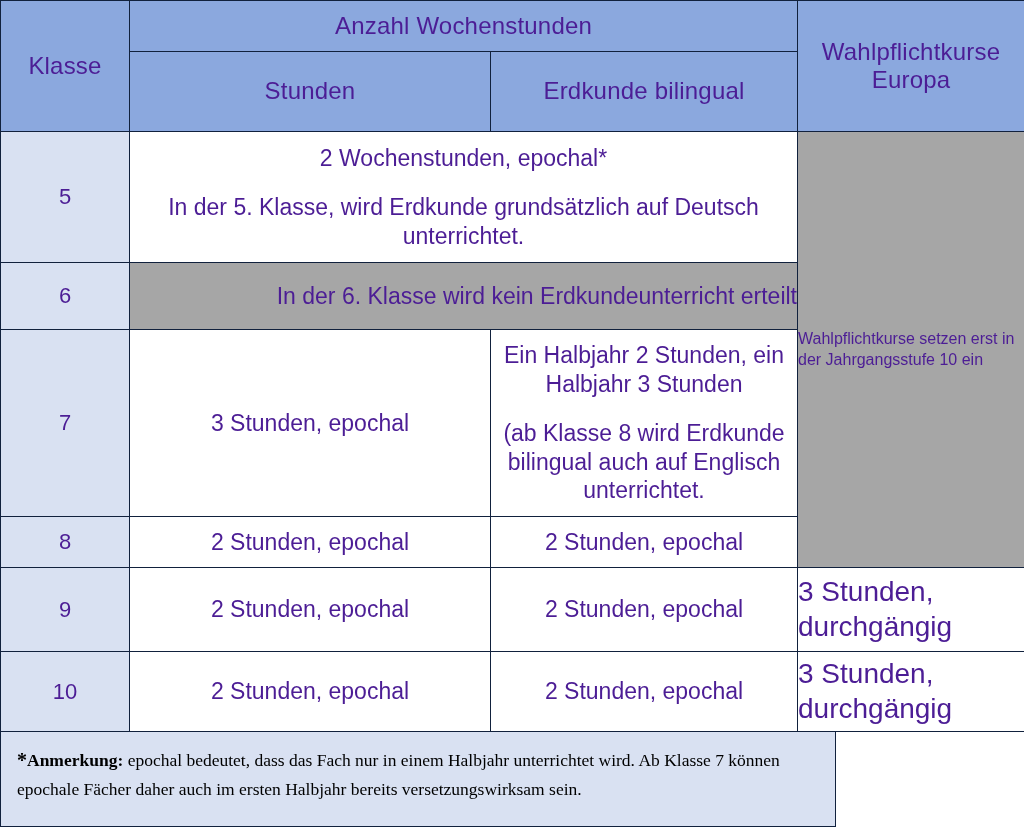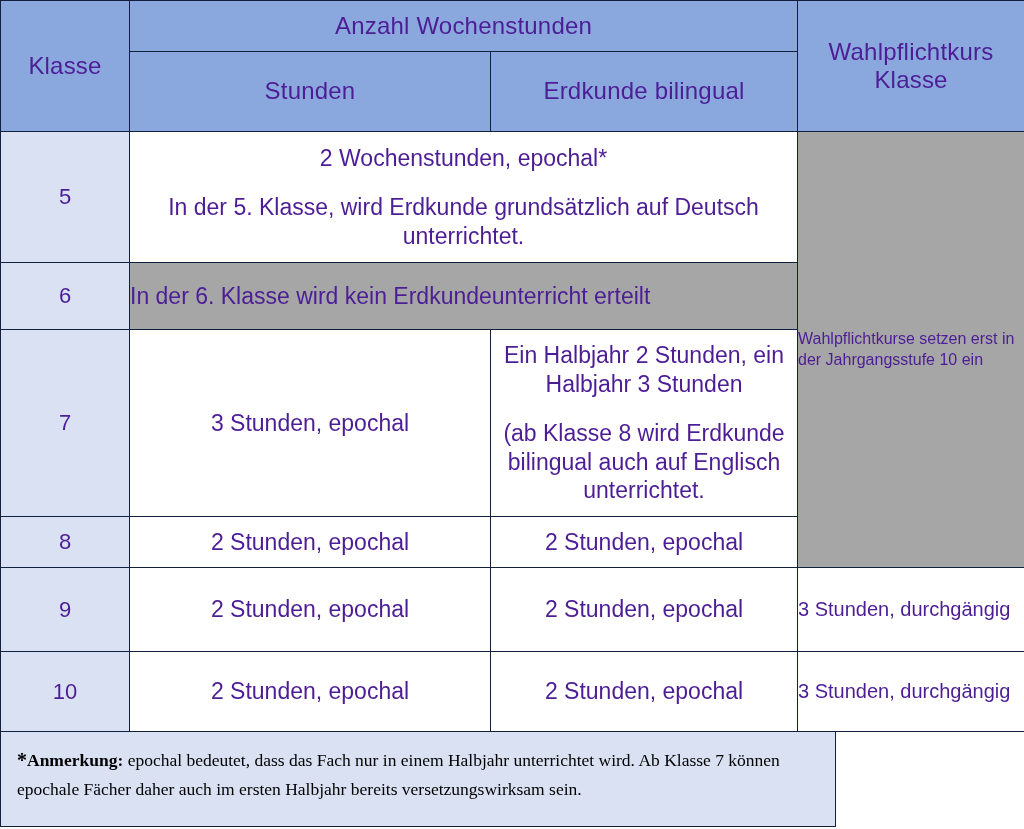--- a/index.html
+++ b/index.html
@@ -60,37 +60,37 @@
     background: #ffffff;
     text-align: center;
     font-size: 23px;
     line-height: 1.24;
     padding: 6px 8px;
     vertical-align: top;
   }
   .body-cell.mid { vertical-align: middle; }
   .grey-cell {
     background: #A6A6A6;
-    text-align: left;
+    text-align: right;
     font-size: 23px;
     line-height: 1.24;
     padding: 6px 8px;
   }
   .grey-merge {
     background: #A6A6A6;
     text-align: left;
     font-size: 16px;
     line-height: 1.30;
     vertical-align: middle;
     padding: 6px 10px;
   }
   .wpk-cell {
     background: #ffffff;
     text-align: left;
-    font-size: 20px;
+    font-size: 28px;
     line-height: 1.24;
     padding: 6px 6px 6px 8px;
     vertical-align: top;
   }
   .r5 { height: 131px; }
   .r6 { height: 67px; }
   .r7 { height: 187px; }
   .r8 { height: 51px; }
   .r9 { height: 84px; }
   .r10 { height: 80px; }
@@ -128,21 +128,21 @@
     <colgroup>
       <col class="col-klasse">
       <col class="col-erd">
       <col class="col-erdbi">
       <col class="col-wpk">
     </colgroup>
     <tbody>
       <tr>
         <td class="hdr hdr-klasse" rowspan="2">Klasse</td>
         <td class="hdr hdr-anzahl" colspan="2">Anzahl Wochenstunden</td>
-        <td class="hdr hdr-klasse" rowspan="2">Wahlpflichtkurs Klasse</td>
+        <td class="hdr hdr-klasse" rowspan="2">Wahlpflichtkurse Europa</td>
       </tr>
       <tr>
         <td class="hdr hdr-sub">Stunden</td>
         <td class="hdr hdr-sub">Erdkunde bilingual</td>
       </tr>
 
       <tr class="r5">
         <td class="klasse-cell">5</td>
         <td class="body-cell" colspan="2">
           <span>2 Wochenstunden, epochal*</span>

